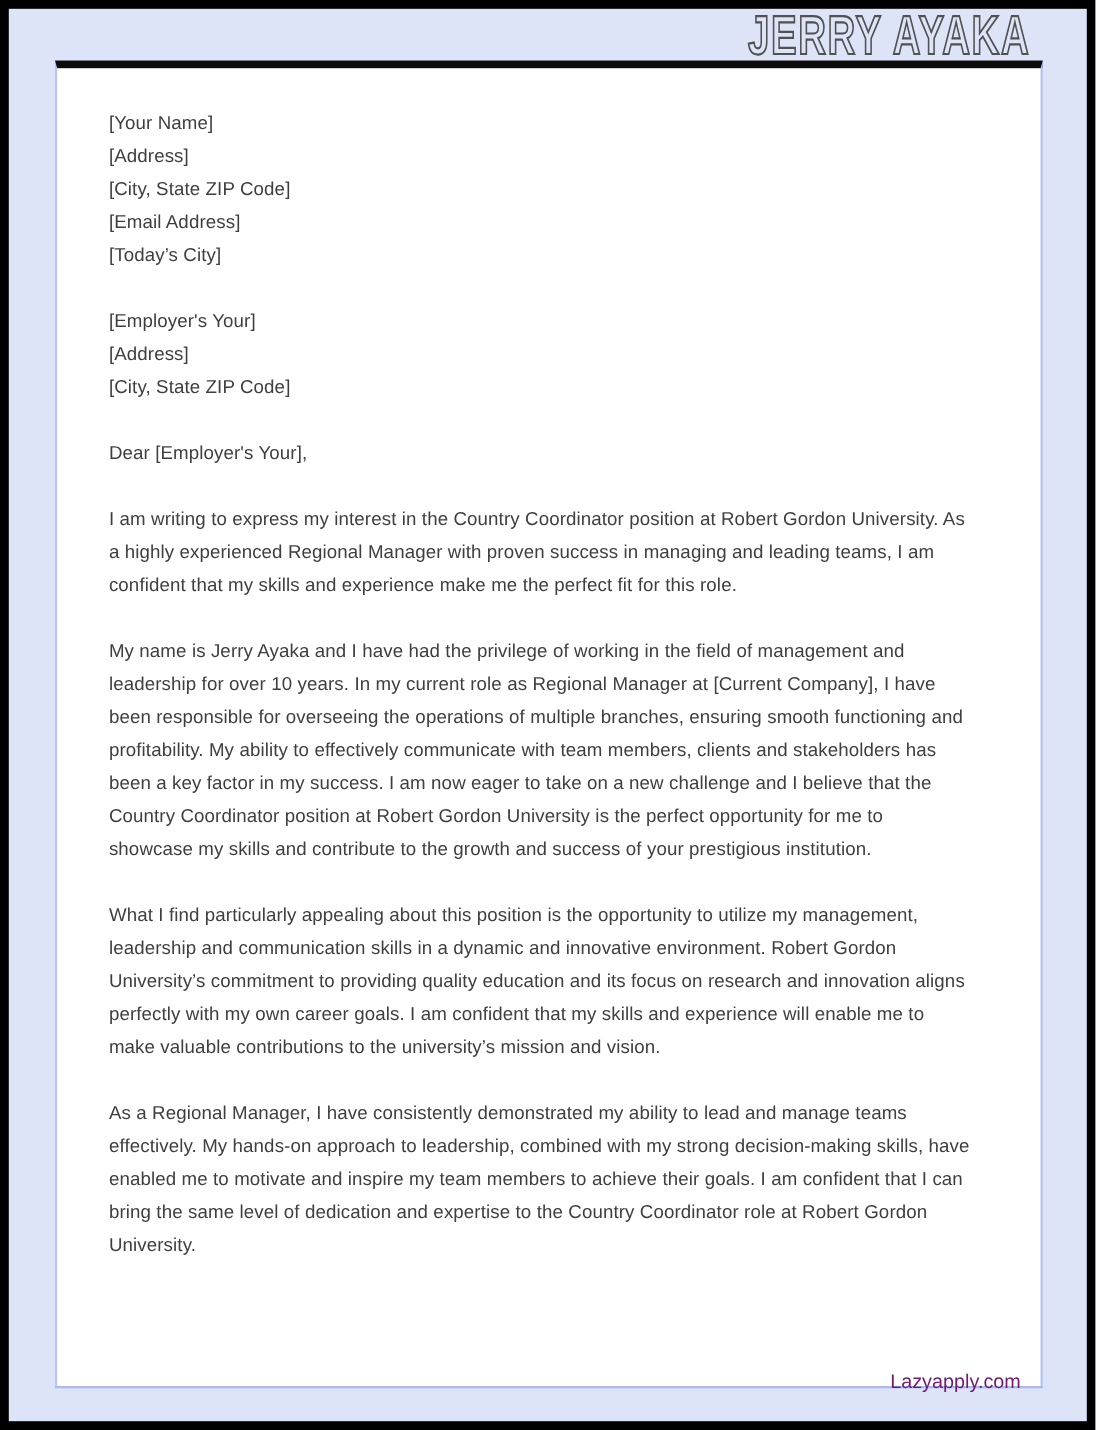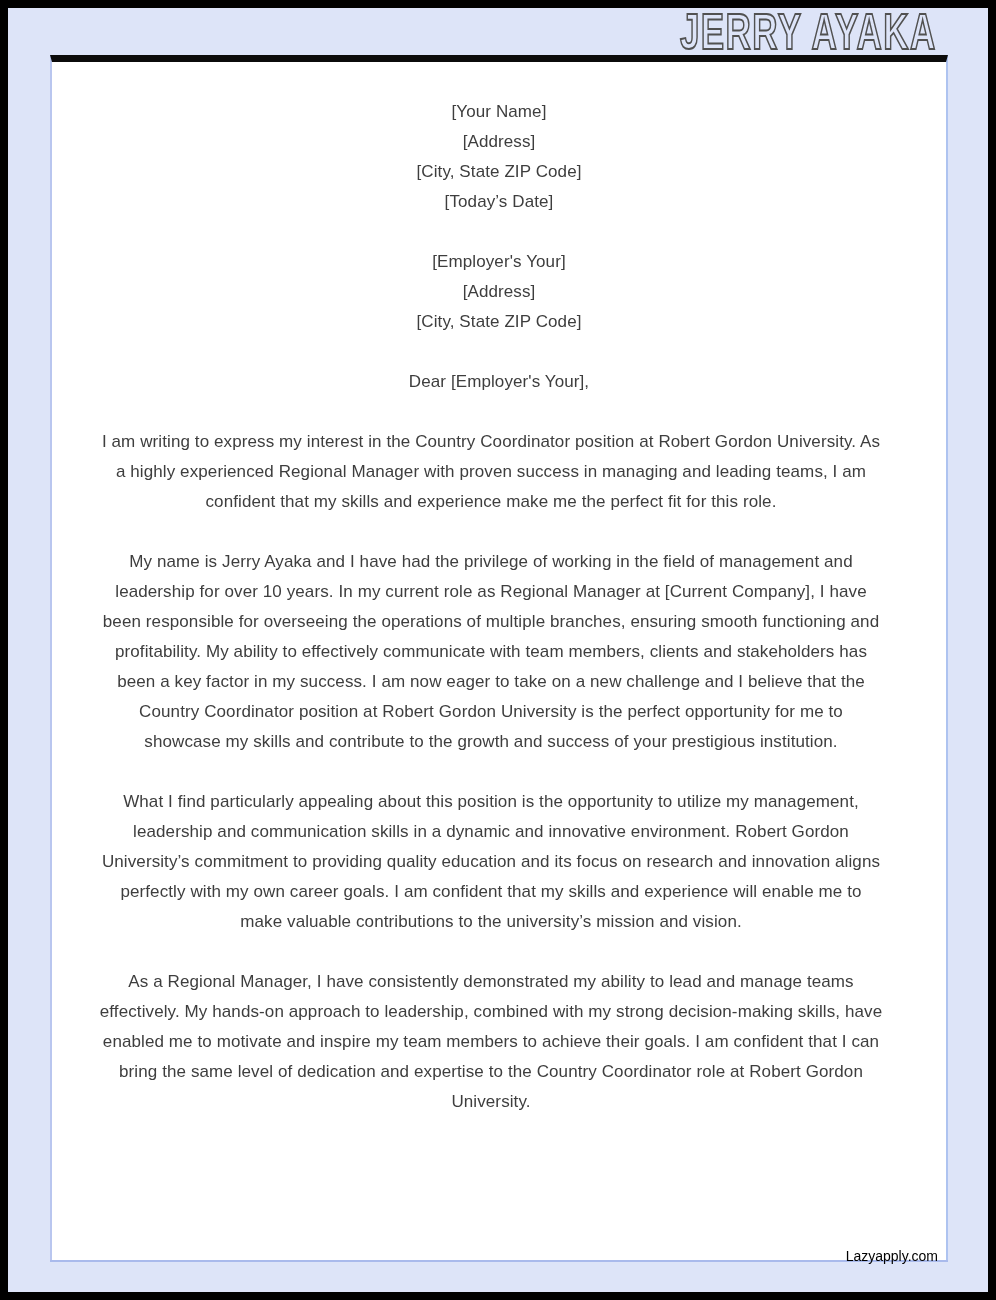--- a/index.html
+++ b/index.html
@@ -47,60 +47,60 @@
 
   .letter {
     position: absolute;
     left: 91px;
     top: 89px;
     width: 800px;
     font-size: 17px;
     line-height: 30px;
     color: #3e3e3e;
     letter-spacing: 0.1px;
-    text-align: center;
   }
 
   .block { margin: 0 0 30px 0; }
   .para  { margin: 0 16px 30px 0; }
 
   .page-bottom-border {
     position: absolute;
     left: 42px;
     top: 1252px;
     width: 898px;
     height: 2px;
     background: #a9baec;
   }
 
   .watermark {
     position: absolute;
     top: 1240px;
-    right: 50px;
-    font-size: 14px;
+    right: 60px;
+    font-size: 18px;
     line-height: 16px;
-    color: #000000;
+    color: #701a75;
   }
 </style>
 </head>
 <body>
 
 <div class="frame">
 
   <div class="header-name">JERRY AYAKA</div>
 
   <div class="page"></div>
 
   <div class="letter">
 
     <div class="block">
       <div>[Your Name]</div>
       <div>[Address]</div>
       <div>[City, State ZIP Code]</div>
-      <div>[Today’s Date]</div>
+      <div>[Email Address]</div>
+      <div>[Today’s City]</div>
     </div>
 
     <div class="block">
       <div>[Employer's Your]</div>
       <div>[Address]</div>
       <div>[City, State ZIP Code]</div>
     </div>
 
     <div class="block">Dear [Employer's Your],</div>
 

